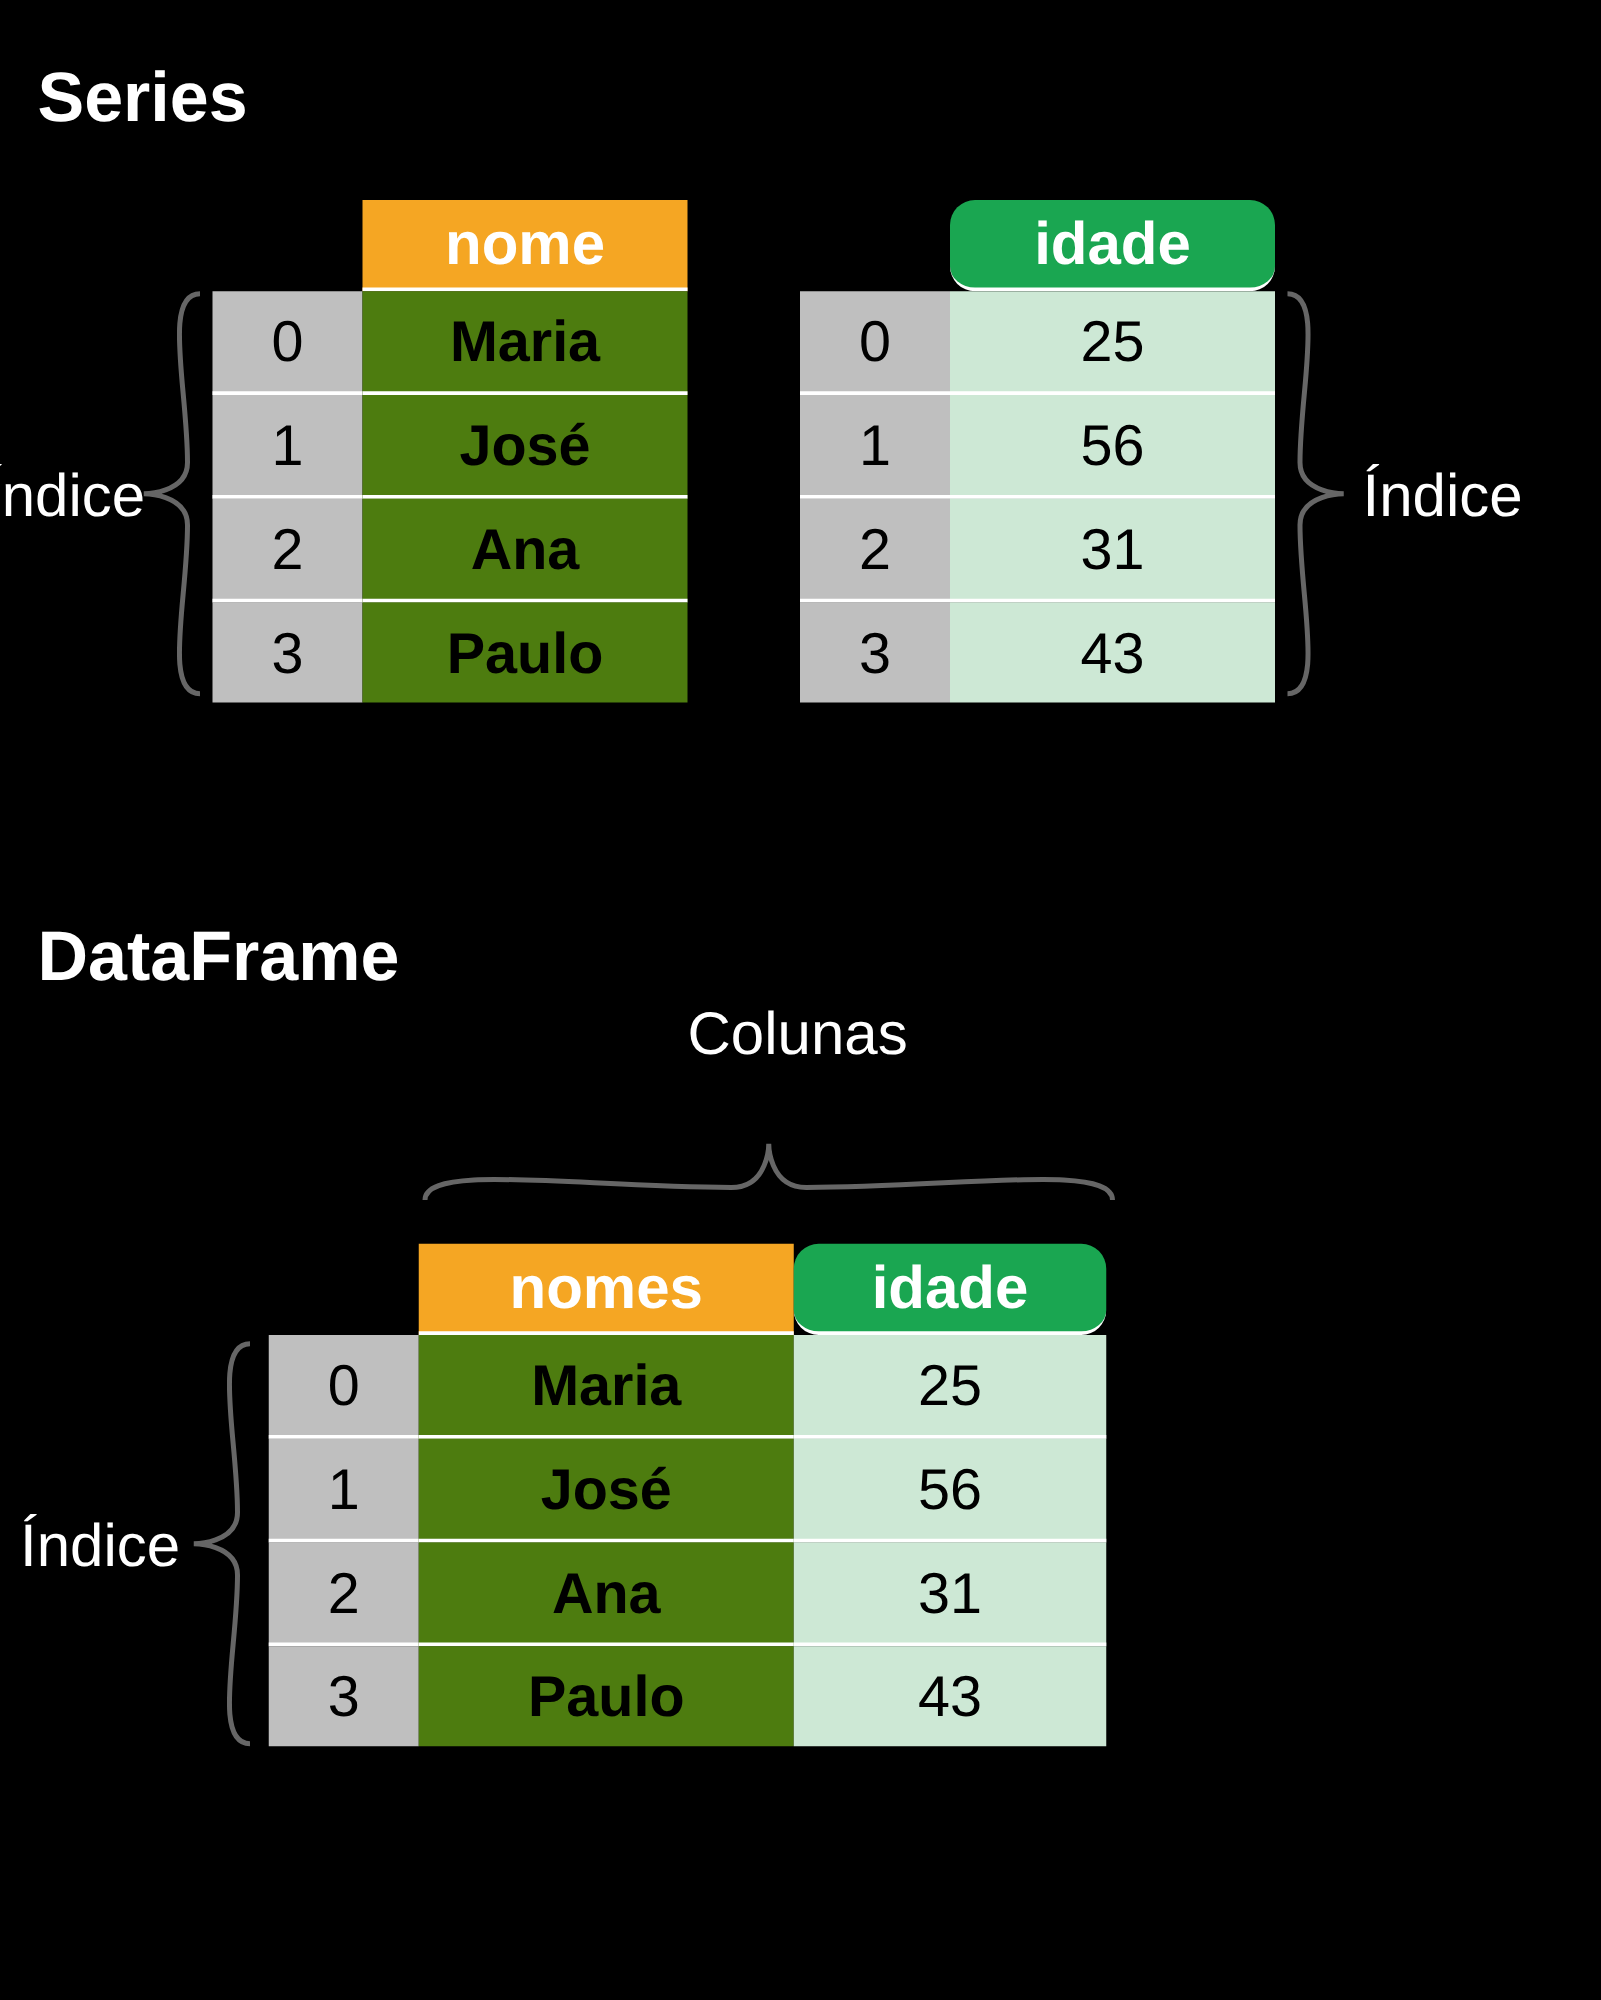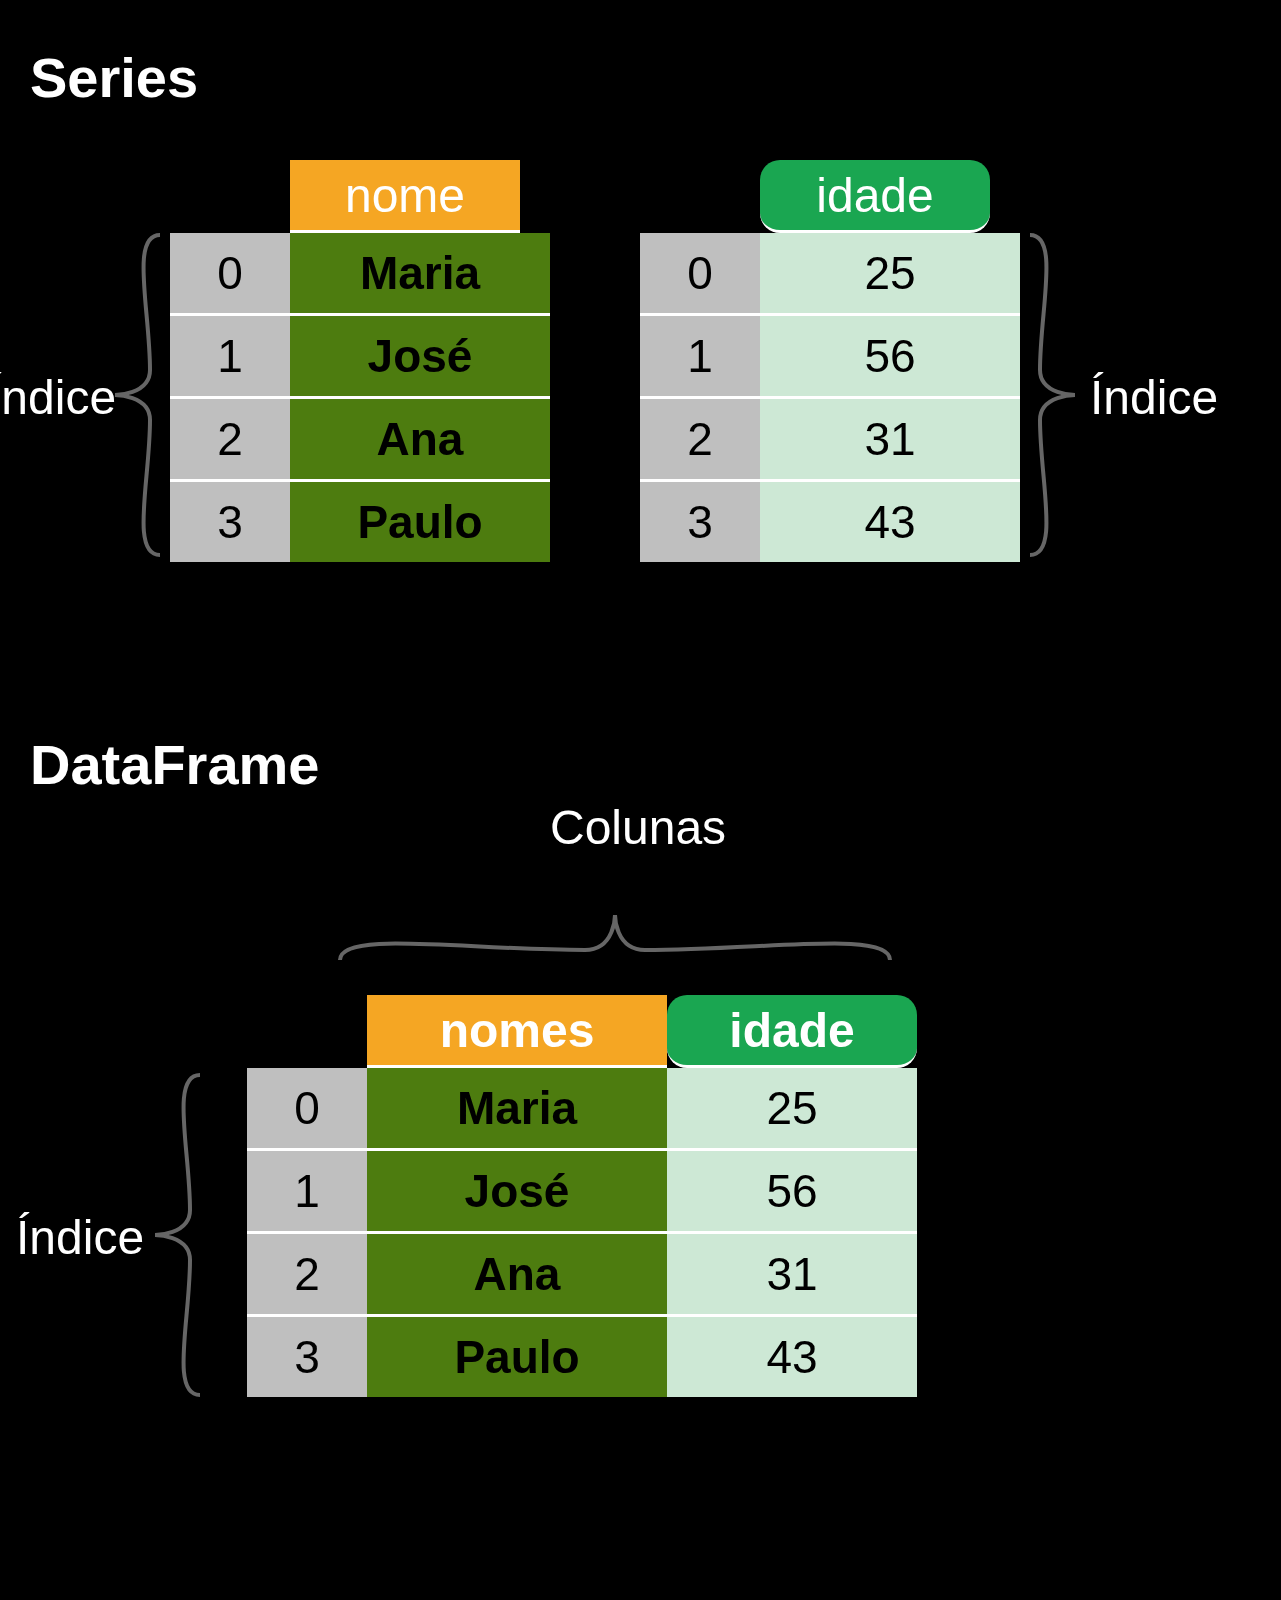--- a/index.html
+++ b/index.html
@@ -27,24 +27,24 @@
     flex-direction: column;
   }
   .series-header {
     display: flex;
   }
   .series-header .spacer {
     width: 120px;
     height: 70px;
   }
   .series-header .colname {
-    width: 230px;
+    width: 260px;
     height: 70px;
     font-size: 48px;
-    font-weight: 400;
+    font-weight: 700;
     color: #fff;
     display: flex;
     align-items: center;
     justify-content: center;
     border-bottom: 3px solid #fff;
   }
   .series-row {
     display: flex;
   }
   .series-row .idx {
@@ -84,21 +84,20 @@
   }
   .brace-label {
     position: absolute;
     font-size: 48px;
     color: #fff;
   }
 
   
   .df-block {
     position: absolute;
-    margin-left: 32px;
   }
   .df-header {
     display: flex;
   }
   .df-header .spacer {
     width: 120px;
     height: 70px;
   }
   .df-header .colname {
     height: 70px;

